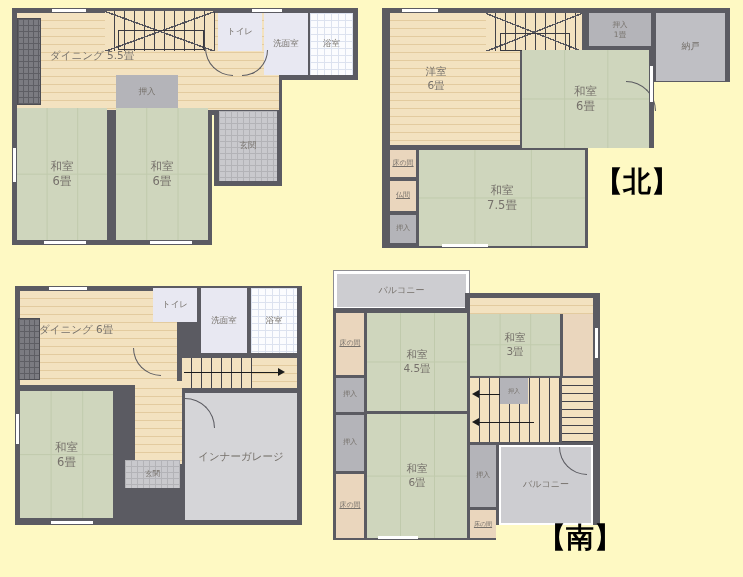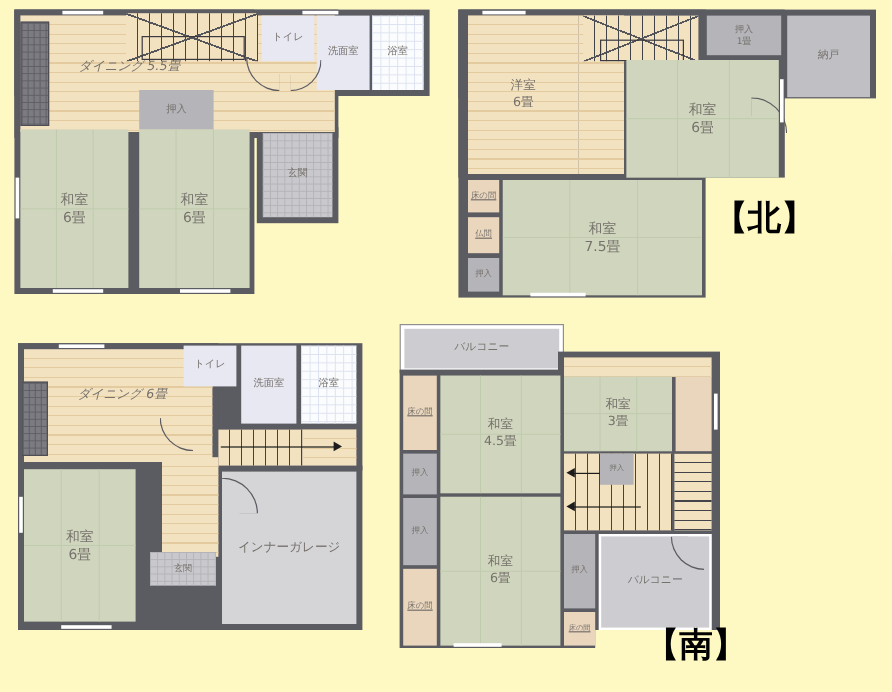--- a/index.html
+++ b/index.html
@@ -4,21 +4,21 @@
 <style>
   html,body{margin:0;padding:0;background:#fff;}
   #page{position:relative;width:743px;height:577px;background:#fef9c3;overflow:hidden;
         font-family:"DejaVu Sans","Liberation Sans",sans-serif;}
   .plan{position:absolute;}
   .wall{position:absolute;background:#5b5b62;}
   .win{position:absolute;background:#ffffff;}
   .room,.block{position:absolute;display:flex;flex-direction:column;align-items:center;justify-content:center;
         color:#76716b;text-align:center;line-height:1.3;}
   .room span{display:block;}
-  .lbl{position:absolute;color:#76716b;text-align:right;line-height:1.35;font-style:italic;}
+  .lbl{position:absolute;color:#76716b;text-align:left;line-height:1.35;}
   .wood{background:#f3e2c0;background-image:repeating-linear-gradient(180deg,rgba(0,0,0,0) 0 7px,#e3cb9f 7px 8px);}
   .tanplain{background:#ead6bd;text-decoration:underline;}
   .tatami{background:#cfd6bd;background-image:linear-gradient(#c0caac 1px,transparent 1px),linear-gradient(90deg,#c0caac 1px,transparent 1px);background-size:34% 50.5%;background-position:-1px -1px;}
   .closet{background:#b4b4b9;}
   .storage{background:#bfbfc4;}
   .garage{background:#d5d5d8;}
   .balc{background:#cdcdd1;}
   .balc-outer{background:#ffffff;border:1.5px solid #8e8e93;box-sizing:border-box;}
   .balc-inner{background:#cdcdd1;border:2px solid #ffffff;box-sizing:border-box;}
   .lav{background:#e8e8f2;}
@@ -174,21 +174,21 @@
       <span>和室</span>
       <span>6畳</span>
     </div>
     <div class="room genkan fs7" style="left:110px;top:174px;width:55px;height:28px;">
       <span>玄関</span>
     </div>
     <div class="room garage fs10" style="left:170px;top:107px;width:112px;height:127px;">
       <span>インナーガレージ</span>
     </div>
 
-    <div class="lbl fs10" style="left:14px;top:36px;width:110px;">
+    <div class="lbl fs10" style="left:24px;top:36px;width:110px;">
       <span>ダイニング</span>
       <span>6畳</span>
     </div>
 
     <div class="arc bl" style="left:118px;top:62px;width:28px;height:28px;"></div>
     <div class="arc tr" style="left:170px;top:112px;width:30px;height:30px;"></div>
     <div class="win" style="left:34px;top:1px;width:38px;height:3px;"></div>
     <div class="win" style="left:1px;top:128px;width:3px;height:30px;"></div>
     <div class="win" style="left:36px;top:235px;width:42px;height:3px;"></div>
   </div>

